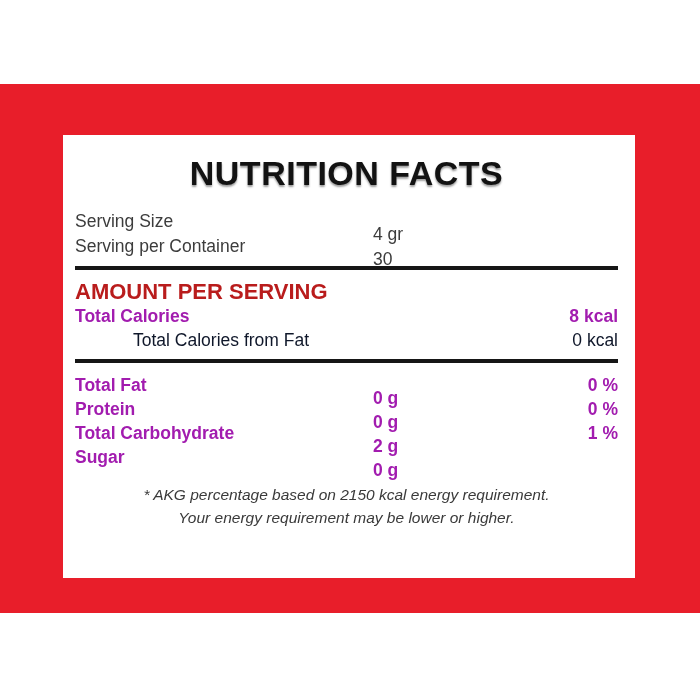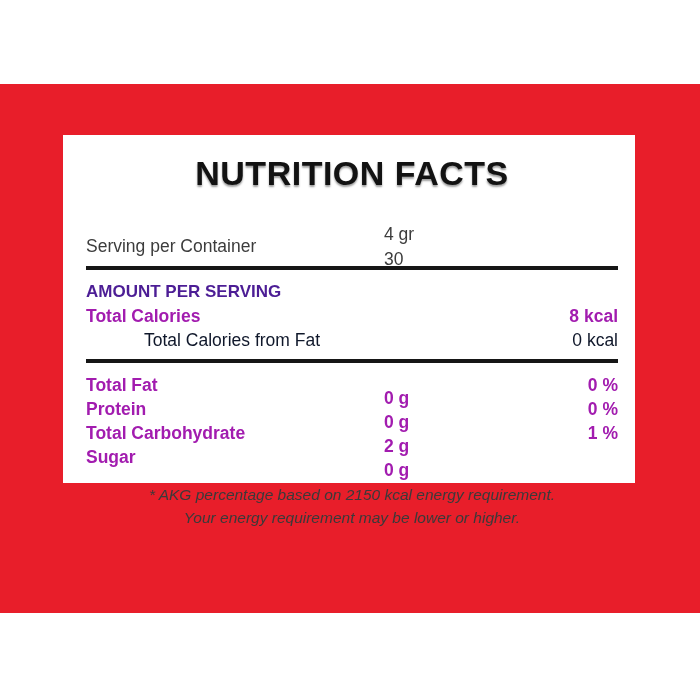--- a/index.html
+++ b/index.html
@@ -8,50 +8,51 @@
     width: 700px; height: 700px;
     font-family: "Liberation Sans", sans-serif;
     position: relative; overflow: hidden;
   }
   .stage { position: absolute; inset: 0; width: 700px; height: 700px; background: #ffffff; }
   .red-band {
     position: absolute; left: 0; top: 84px; width: 700px; height: 529px;
     background: #e81e2a;
   }
   .panel {
-    position: absolute; left: 63px; top: 51px; width: 572px; height: 348px;
-    background: #ffffff; padding: 18px 17px 0 23px;
+    position: absolute; left: 63px; top: 51px; width: 572px; height: 443px;
+    background: #ffffff; padding: 18px 17px 0 12px;
   }
   .title {
     text-align: center; font-size: 34px; font-weight: bold; color: #121212;
     letter-spacing: 0.5px; line-height: 40px; margin-bottom: 16px;
     text-shadow: 0 2px 2px rgba(40,40,40,0.45);
   }
   .srow { position: relative; height: 25px; line-height: 25px; font-size: 17.5px; color: #3c3c3c; }
   .nrow { position: relative; height: 24px; line-height: 24px; font-size: 17.5px; color: #1d1d1d; }
   .bold  { font-weight: bold; color: #a21caf; }
   .reg   { font-weight: normal; color: #0f172a; }
   .mid   { position: absolute; left: 298px; top: 0; margin-top: 13px; }
   .right { position: absolute; right: 0; top: 0; }
   .indent { padding-left: 58px; }
   .divider { height: 4px; background: #161616; margin-top: 7px; margin-bottom: 10px; }
-  .section-header { height: 24px; line-height: 24px; font-size: 17px; font-weight: bold; color: #4c1d95; }
+  .section-header { height: 24px; line-height: 24px; font-size: 22px; font-weight: bold; color: #b91c1c; }
   .akg-header { text-align: right; }
   .footnote { margin-top: 14px; text-align: center; font-style: italic; font-size: 15.5px; line-height: 23px; color: #3a3a3a; }
 </style>
 </head>
 <body>
 
 <div class="stage">
   <div class="red-band">
     <div class="panel">
 
       <div class="title">NUTRITION FACTS</div>
 
       <div class="srow">
+        <span>Serving Size</span>
         <span class="mid">4 gr</span>
       </div>
       <div class="srow">
         <span>Serving per Container</span>
         <span class="mid">30</span>
       </div>
 
       <div class="divider"></div>
 
       <div class="section-header">AMOUNT PER SERVING</div>

